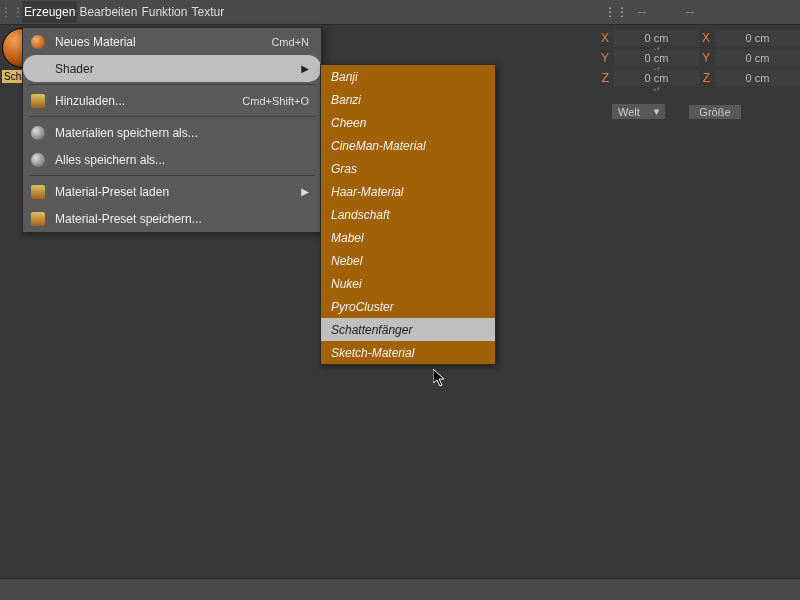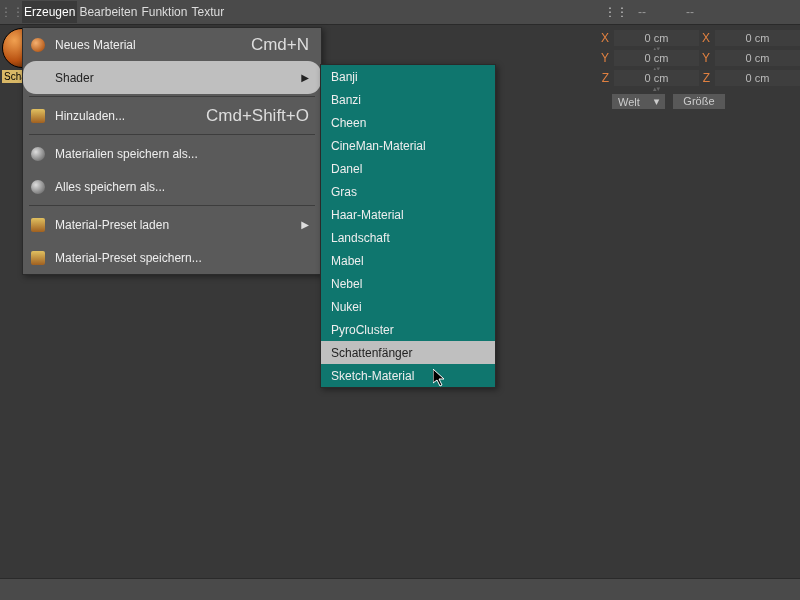--- a/index.html
+++ b/index.html
@@ -15,43 +15,43 @@
 .propbar { position: absolute; top: 0; right: 0; width: 200px; height: 25px; background: #4a4a4a; border-bottom: 1px solid #2a2a2a; display: flex; align-items: center; padding-left: 4px; }
 .propbar .dash { color: #999; padding: 0 30px 0 10px; }
 
 
 .mat-thumb { position: absolute; top: 28px; left: 2px; width: 44px; height: 56px; }
 .mat-thumb .ball { width: 40px; height: 40px; border-radius: 50%; background: radial-gradient(circle at 30% 30%, #f0a050, #b85010 55%, #201000); border: 1px solid #000; }
 .mat-thumb .lbl { background: #d9b866; color: #000; font-size: 10px; padding: 1px 2px; margin-top: 2px; text-align: center; white-space: nowrap; overflow: hidden; }
 
 
 .dropdown { position: absolute; top: 27px; left: 22px; width: 300px; background: #5a5a5a; border: 1px solid #2a2a2a; box-shadow: 2px 2px 6px rgba(0,0,0,.4); }
-.dropdown .row { display: flex; align-items: center; height: 33px; padding: 0 12px 0 6px; color: #eee; gap: 8px; }
+.dropdown .row { display: flex; align-items: center; height: 27px; padding: 0 12px 0 6px; color: #eee; gap: 8px; }
 .dropdown .row .ic { width: 18px; height: 18px; display: inline-flex; align-items: center; justify-content: center; flex-shrink: 0; }
 .dropdown .row .label { flex: 1; white-space: nowrap; }
-.dropdown .row .accel { color: #ddd; font-size: 17px; }
+.dropdown .row .accel { color: #ddd; font-size: 11px; }
 .dropdown .row .arrow { font-size: 10px; color: #ddd; }
 .dropdown .row.highlight { background: #bfbfbf; color: #222; border-radius: 13px; }
 .dropdown .row.highlight .accel, .dropdown .row.highlight .arrow { color: #222; }
 .dropdown .sep { height: 1px; background: #3d3d3d; margin: 2px 6px; }
 
 
-.submenu { position: absolute; top: 64px; left: 320px; width: 176px; background: #0f766e; border: 1px solid #2a2a2a; box-shadow: 2px 2px 6px rgba(0,0,0,.4); }
+.submenu { position: absolute; top: 64px; left: 320px; width: 176px; background: #a16207; border: 1px solid #2a2a2a; box-shadow: 2px 2px 6px rgba(0,0,0,.4); font-style: italic; }
 .submenu .srow { display: flex; align-items: center; height: 23px; padding: 0 10px; color: #eee; }
 .submenu .srow.highlight { background: #bfbfbf; color: #222; }
 .cursor { position: absolute; top: 369px; left: 433px; pointer-events: none; }
 
 
 .propgrid { position: absolute; top: 28px; right: 0; width: 200px; display: flex; flex-direction: column; gap: 0; }
 .propgrid .prow { display: flex; align-items: center; height: 20px; gap: 2px; }
 .propgrid .axislbl { width: 12px; text-align: right; color: #e08040; font-size: 12px; padding-right: 3px; }
 .propgrid .fld { flex: 1; background: #555; height: 16px; line-height: 16px; color: #bbb; padding: 0 4px; font-size: 11px; display: flex; justify-content: space-between; align-items: center; }
 .propgrid .fld.dark { background: #3e3e3e; flex-direction: column; }
 .propgrid .spin { width: 8px; color: #666; font-size: 7px; line-height: 5px; text-align: center; }
-.propgrid .rrow { display: flex; gap: 8px; margin-top: 6px; padding-left: 12px; }
+.propgrid .rrow { display: flex; gap: 24px; margin-top: 16px; padding-left: 12px; align-items: center; }
 .propgrid .sel { background: #585858; color: #ccc; padding: 1px 6px; font-size: 11px; display: inline-flex; align-items: center; gap: 14px; }
 .propgrid .btn { background: #585858; color: #ccc; padding: 1px 10px; font-size: 11px; }
 
 
 .bottombar { position: absolute; bottom: 0; left: 0; right: 0; height: 22px; background: #4a4a4a; border-top: 1px solid #2a2a2a; }
 
 
 .ic-ball { width: 14px; height: 14px; border-radius: 50%; background: radial-gradient(circle at 35% 35%, #f5b070, #a04000); }
 .ic-ball.grey { background: radial-gradient(circle at 35% 35%, #ddd, #555); }
 .ic-hdr { width: 14px; height: 14px; background: linear-gradient(#e0c060,#a06020); border-radius: 2px; }
@@ -126,21 +126,20 @@
       </span>
     <span class="label">Material-Preset speichern...</span>
   </div>
 </div>
 
 <div class="submenu">
   <div class="srow">Banji</div>
   <div class="srow">Banzi</div>
   <div class="srow">Cheen</div>
   <div class="srow">CineMan-Material</div>
-  <div class="srow">Danel</div>
   <div class="srow">Gras</div>
   <div class="srow">Haar-Material</div>
   <div class="srow">Landschaft</div>
   <div class="srow">Mabel</div>
   <div class="srow">Nebel</div>
   <div class="srow">Nukei</div>
   <div class="srow">PyroCluster</div>
   <div class="srow highlight">Schattenfänger</div>
   <div class="srow">Sketch-Material</div>
 </div>

